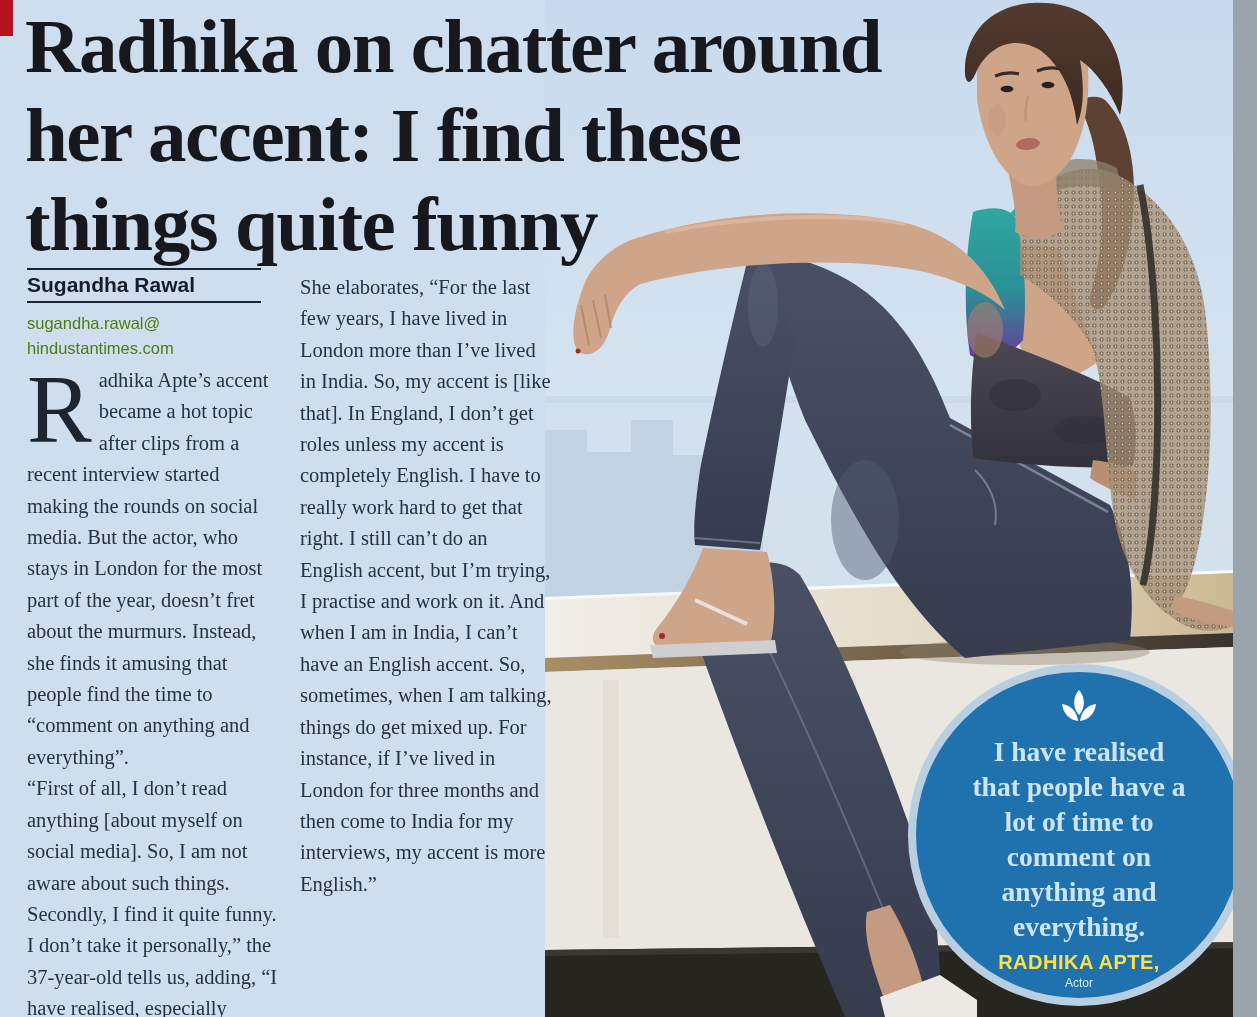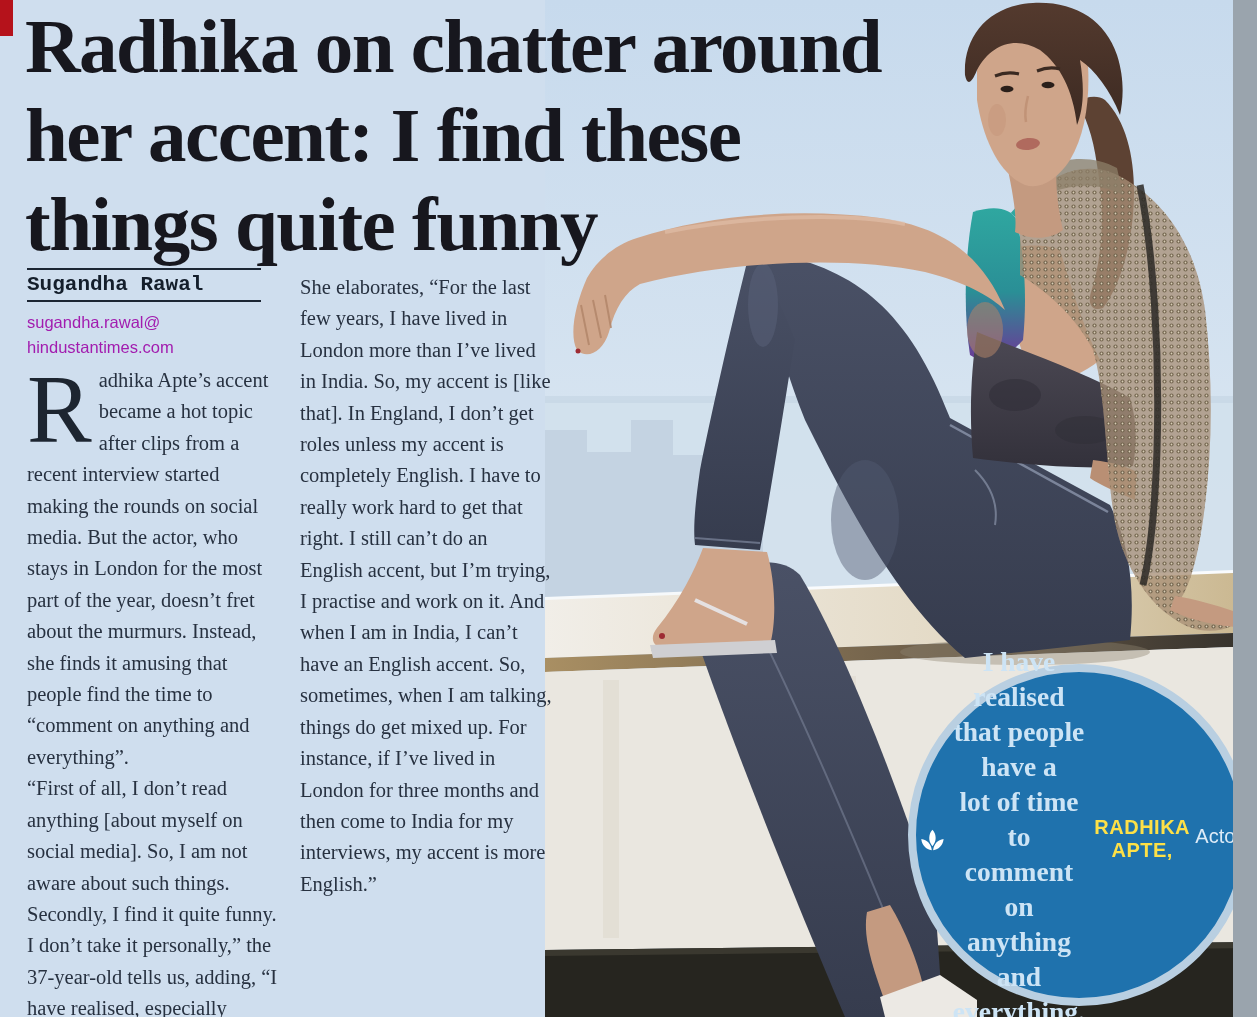--- a/index.html
+++ b/index.html
@@ -11,56 +11,56 @@
   .corner-mark{position:absolute;left:0;top:0;width:13px;height:36px;background:#b5121b;}
   .photo{position:absolute;left:545px;top:0;width:712px;height:1017px;}
   .headline{
     position:absolute;left:25px;top:2px;width:880px;
     font-size:77px;line-height:89px;letter-spacing:-1.5px;font-weight:600;
     color:#17171e;white-space:pre-line;z-index:5;
   }
   .byline-block{position:absolute;left:27px;top:268px;width:234px;z-index:5;}
   .byline-rule{height:2px;background:#1c2633;}
   .byline-name{
-    font-family:Liberation Mono, monospace;font-weight:bold;font-size:21px;
+    font-family:Liberation Sans, sans-serif;font-weight:bold;font-size:21px;
     color:#141e2b;padding:3px 0 4px 0;
   }
   .byline-email{
     font-family:"Liberation Sans", sans-serif;font-size:16.5px;line-height:25px;
-    color:#a21caf;padding-top:8px;white-space:pre-line;
+    color:#4d7c0f;padding-top:8px;white-space:pre-line;
   }
   .col{
     position:absolute;width:252px;color:#273140;font-size:20.5px;line-height:31.4px;
     text-align:left;z-index:5;
   }
   .col p{margin:0;}
   .col p + p{text-indent:16px;}
   #col1{left:27px;top:365px;}
   #col2{left:300px;top:272px;}
   .dropcap{
     float:left;font-size:97px;line-height:0.82;color:#1d2530;
     margin:5px 7px 0 0;font-weight:500;
   }
   .quote-circle{
     position:absolute;left:908px;top:664px;width:326px;height:326px;
     background:#1f72ad;border:8px solid #b9cfe1;border-radius:50%;
-    z-index:6;display:flex;align-items:center;
+    z-index:6;display:flex;flex-direction:column;align-items:center;
     text-align:center;box-sizing:content-box;
   }
   .quote-leaf{margin-top:16px;}
   .quote-text{
     font-family:"Liberation Serif", serif;font-weight:bold;
     font-size:27.5px;line-height:35px;color:#cde4f5;white-space:pre-line;margin-top:2px;
   }
   .quote-name{
     font-family:"Liberation Sans", sans-serif;font-weight:bold;font-size:20px;
     color:#fde047;margin-top:7px;letter-spacing:.5px;
   }
   .quote-role{
-    font-family:"Liberation Sans", sans-serif;font-size:20px;color:#ddebf7;margin-top:2px;
+    font-family:"Liberation Sans", sans-serif;font-size:12px;color:#ddebf7;margin-top:2px;
   }
 </style>
 </head>
 <body>
 
 <div class="page">
 
   <svg class="photo" viewBox="0 0 712 1017" xmlns="http://www.w3.org/2000/svg">
     <defs>
       <linearGradient id="skyGrad" x1="0" y1="0" x2="0" y2="1">

